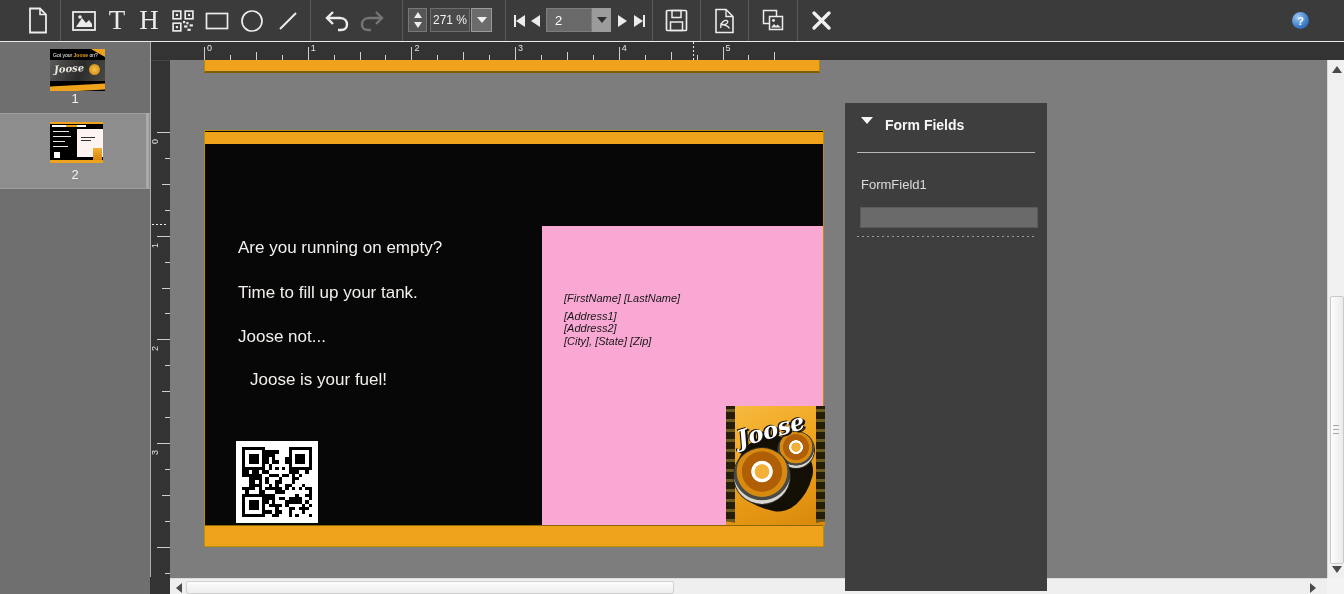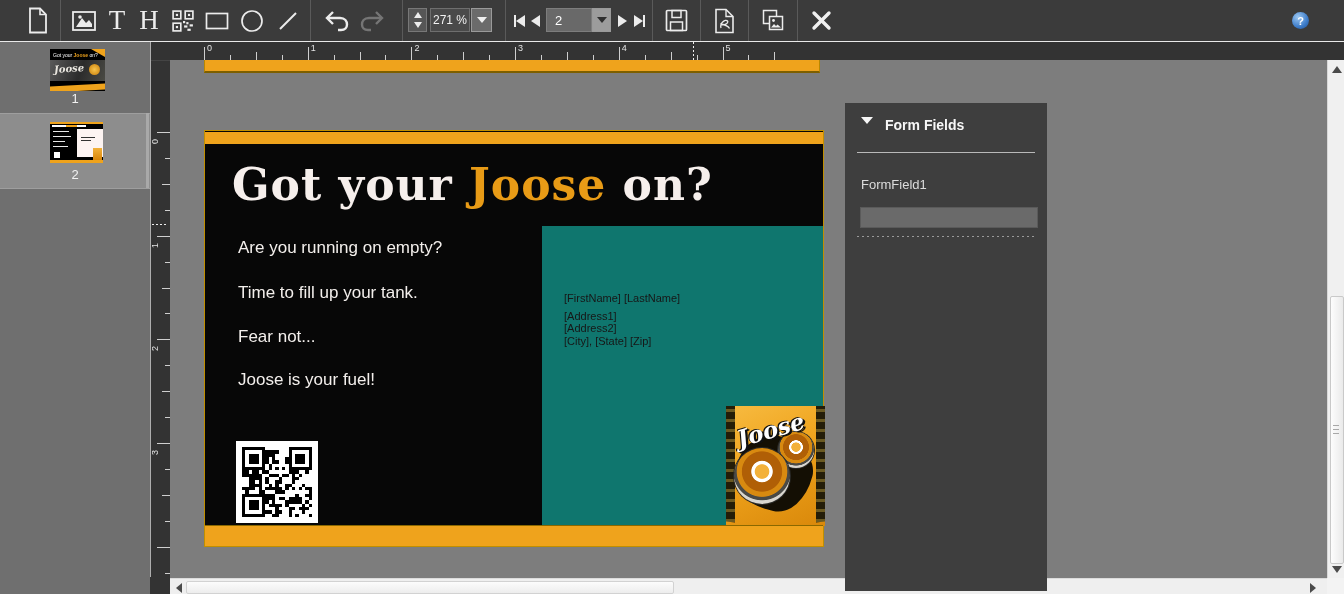--- a/index.html
+++ b/index.html
@@ -69,21 +69,21 @@
   .t2-prod{position:absolute;right:1px;bottom:3px;width:9px;height:12px;background:linear-gradient(#f2b13a,#d88408);}
 
   
   .page1-strip{left:204px;top:60px;width:616px;height:13px;background:#efa31c;border-left:1px solid #b88700;border-right:1px solid #b88700;border-bottom:2px solid #7d5f00;box-sizing:border-box;}
   .page{left:204px;top:130px;width:620px;height:417px;background:#070707;border:1px solid #c08f00;box-sizing:border-box;}
   .page-topbar{position:absolute;left:0;top:1px;width:100%;height:12px;background:#efa31c;}
   .page-botbar{position:absolute;left:0;bottom:0;width:100%;height:20px;background:#efa31c;border-top:1px solid #8a6800;}
   .doc-title{position:absolute;left:27px;top:26px;height:56px;line-height:56px;font-size:44px;font-weight:bold;letter-spacing:1px;color:#f6efec;font-family:"DejaVu Serif","Liberation Serif",serif;white-space:nowrap;}
   .doc-title .hl{color:#e89b16;}
   .body-line{position:absolute;left:33px;color:#f3efec;font-size:17px;white-space:nowrap;font-family:"Liberation Sans",sans-serif;}
-  .white-panel{position:absolute;left:337px;top:95px;width:281px;height:300px;background:#0f766e;}
+  .white-panel{position:absolute;left:337px;top:95px;width:281px;height:300px;background:#f9a8d4;font-style:italic;}
   .addr{position:absolute;left:22px;top:66px;color:#171717;font-size:11px;}
   .addr div{line-height:12.5px;}
   .addr .first{margin-bottom:5px;}
   .qr-wrap{position:absolute;left:31px;top:310px;width:82px;height:82px;background:#fff;}
   .qr-wrap svg{position:absolute;left:6px;top:6px;}
 
   
   .product{position:absolute;left:521px;top:275px;width:99px;height:120px;background:linear-gradient(155deg,#f7bb41 0%,#efa31c 45%,#d9880a 100%);overflow:hidden;}
   .film{position:absolute;top:0;width:9px;height:100%;background:repeating-linear-gradient(#241d08 0 7px,#6b5a22 7px 10px);}
   .film.left{left:0;transform:skewY(6deg) translateY(-4px);}
@@ -373,28 +373,25 @@
     <div class="side-sep" style="top:146px;"></div>
     <div class="abs" style="left:146px;top:71px;width:3px;height:75px;background:#a9a9a9;"></div>
   </div>
   <div class="abs sidebar-vline"></div>
 
   <div class="abs page1-strip"></div>
 
   <div class="abs page">
     <div class="page-topbar"></div>
 
-    <div class="doc-title">
-      <span>Got your </span><span class="hl">Joose</span><span> on?</span>
-    </div>
 
     <div class="body-line" style="top:152px;">Time to fill up your tank.</div>
     <div class="body-line" style="top:107px;">Are you running on empty?</div>
-    <div class="body-line" style="top:196px;">Fear not...</div>
-    <div class="body-line" style="top:239px;">Joose is your fuel!</div>
+    <div class="body-line" style="top:196px;">Joose not...</div>
+    <div class="body-line" style="top:239px;margin-left:12px;">Joose is your fuel!</div>
 
     <div class="white-panel">
       <div class="addr">
         <div class="first">[FirstName] [LastName]</div>
         <div>[Address1]</div>
         <div>[Address2]</div>
         <div>[City], [State] [Zip]</div>
       </div>
     </div>
 

